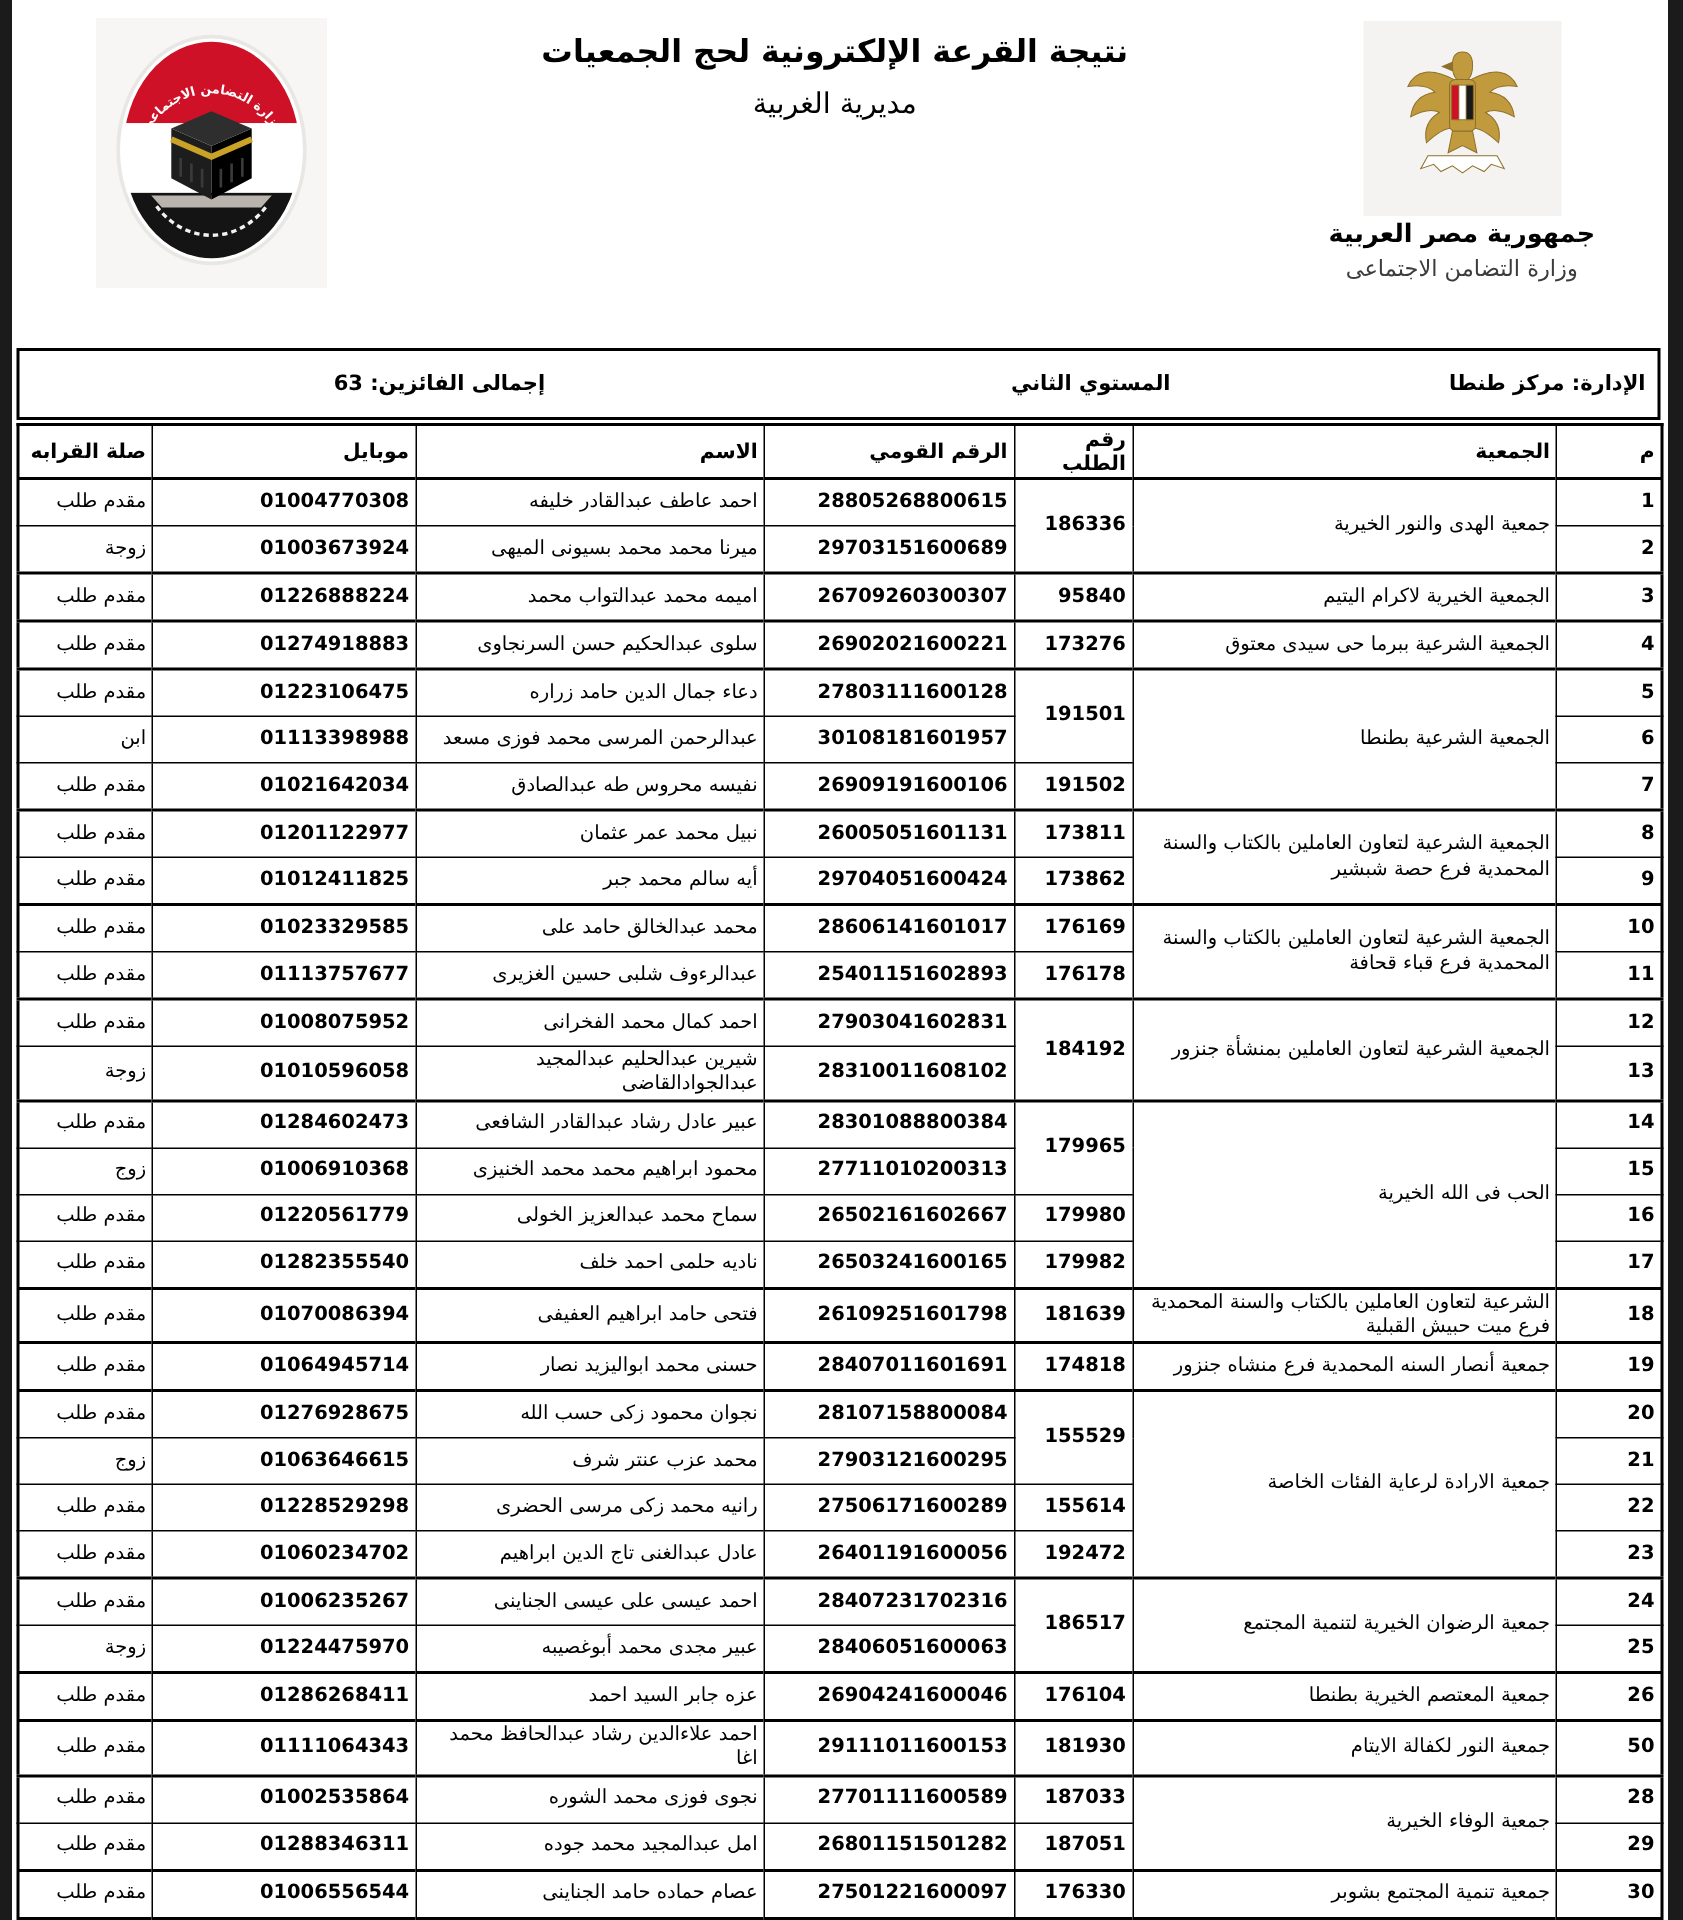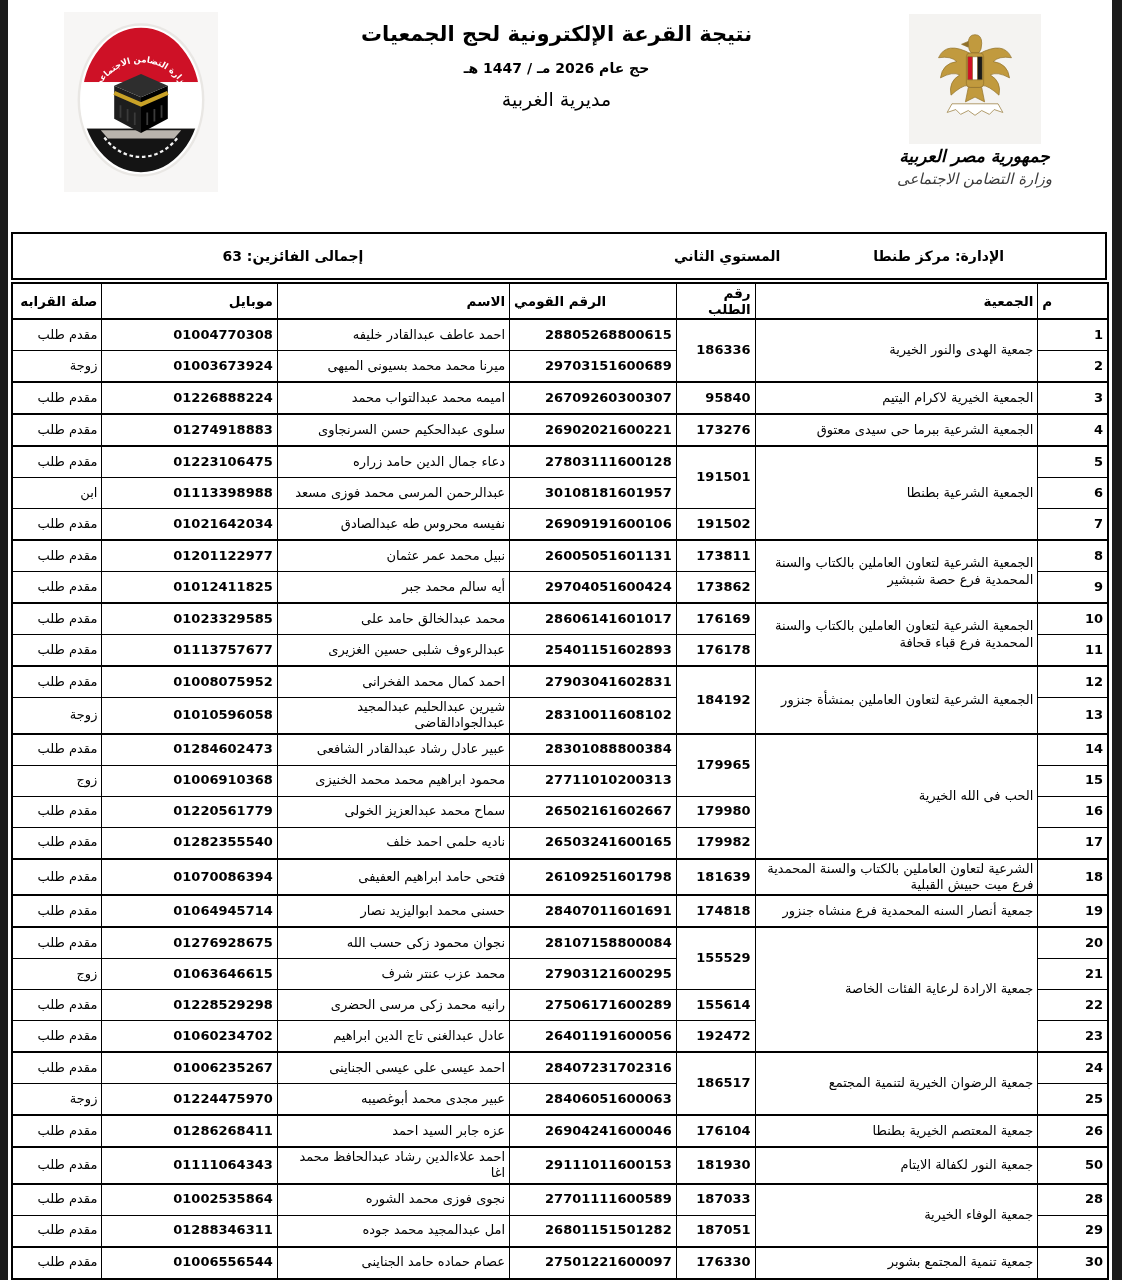--- a/index.html
+++ b/index.html
@@ -7,47 +7,47 @@
        font-family:"DejaVu Sans",sans-serif;color:#000;}
   .edge-strip{position:absolute;top:0;bottom:0;background:#1b1b1b;z-index:5;}
   .edge-strip.left{left:0;width:8px;}
   .edge-strip.right{right:0;width:10px;}
 
   .content{margin:0 14px 0 10px;}
 
   
   .header{display:flex;flex-direction:row-reverse;align-items:flex-start;
           padding:12px 6px 4px 6px;height:210px;}
-  .logo-right{width:255px;text-align:center;padding-top:2px;font-style:italic;}
+  .logo-right{width:255px;text-align:center;padding-top:2px;}
   .logo-right .logo-bg{display:inline-block;background:#f4f3f1;padding:6px 18px 10px;}
   .country-name{font-size:17px;font-weight:bold;margin-top:2px;}
   .ministry-name{font-size:15px;color:#3c3c3c;margin-top:4px;letter-spacing:-0.5px;}
   .title-block{flex:1;text-align:center;padding-top:10px;direction:rtl;}
   .title-1{font-size:21px;font-weight:bold;}
   .title-2{font-size:14px;font-weight:bold;margin-top:14px;}
   .title-3{font-size:19px;font-weight:normal;margin-top:12px;}
   .title-4{font-size:16px;font-weight:bold;margin-top:14px;}
   .logo-left{width:250px;text-align:center;}
   .logo-left .stamp-bg{display:inline-block;background:#f7f6f5;padding:4px 10px;}
 
   
   .info-bar{direction:rtl;display:flex;align-items:center;
             border:2px solid #000;height:44px;margin:6px 1px 2px 1px;
             font-size:14px;font-weight:bold;}
-  .ib-admin{flex:0 0 29%;text-align:center;padding-right:8px;}
+  .ib-admin{flex:0 0 29%;text-align:right;padding-right:8px;}
   .ib-level{flex:0 0 15%;text-align:right;}
   .ib-status{flex:0 0 33%;text-align:right;}
   .ib-winners{flex:1;text-align:center;padding-right:4%;}
 
   
   table.results{width:100%;border-collapse:collapse;direction:rtl;
                 border:2px solid #000;table-layout:fixed;margin:0 1px;}
   table.results th{border:1px solid #000;border-bottom:2px solid #000;
       font-size:13.5px;font-weight:bold;height:26px;padding:1px 4px;text-align:right;}
-  table.results th.center{text-align:left;}
+  table.results th.center{text-align:right;}
   table.results td{border:1px solid #000;font-size:13px;height:28px;
       padding:1px 4px;text-align:right;vertical-align:middle;line-height:1.25;
       overflow:hidden;}
   table.results tr.group-start td{border-top:2px solid #000;}
   td.num{font-family:"DejaVu Sans",sans-serif;font-weight:bold;font-size:13.5px;}
   td.c-no{text-align:center;}
   td.c-req{text-align:center;}
   td.c-nid{text-align:center;letter-spacing:0;}
   td.c-mobile{text-align:right;}
   td.c-assoc{font-size:13px;}
@@ -80,21 +80,20 @@
             <rect x="52.5" y="31" width="5" height="24" fill="#1a1a1a"></rect>
           </g>
         </svg>
       </div>
       <div class="country-name">جمهورية مصر العربية</div>
       <div class="ministry-name">وزارة التضامن الاجتماعى</div>
     </div>
 
     <div class="title-block">
       <div class="title-1">نتيجة القرعة الإلكترونية لحج الجمعيات</div>
-      <div class="title-2">حج عام 2026 مـ / 1447 هـ</div>
       <div class="title-3">مديرية الغربية</div>
     </div>
 
     <div class="logo-left">
       <div class="stamp-bg">
         <svg width="134" height="168" viewBox="0 0 150 180" aria-hidden="true">
           <defs>
             <clipPath id="stampClip">
                 <ellipse cx="75" cy="90" rx="67" ry="82"></ellipse>
               </clipPath>

